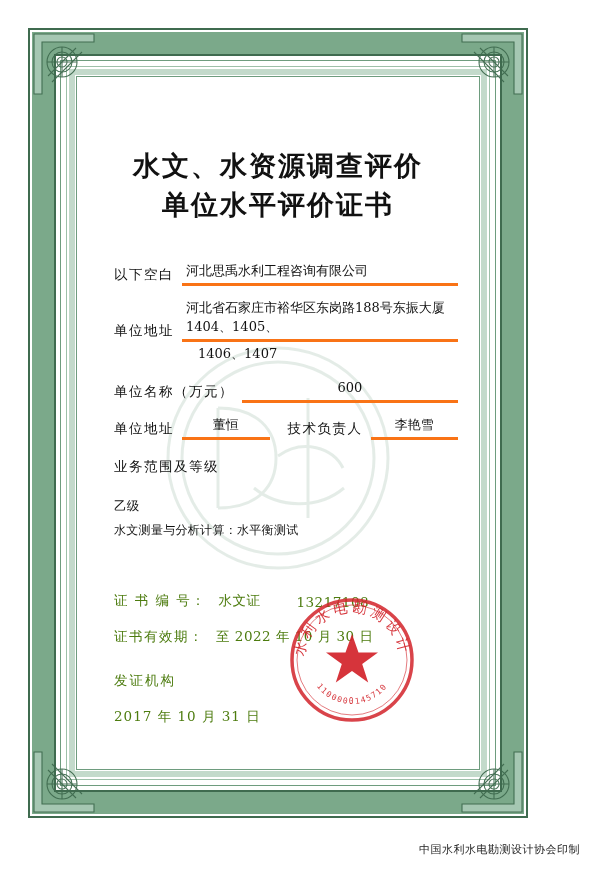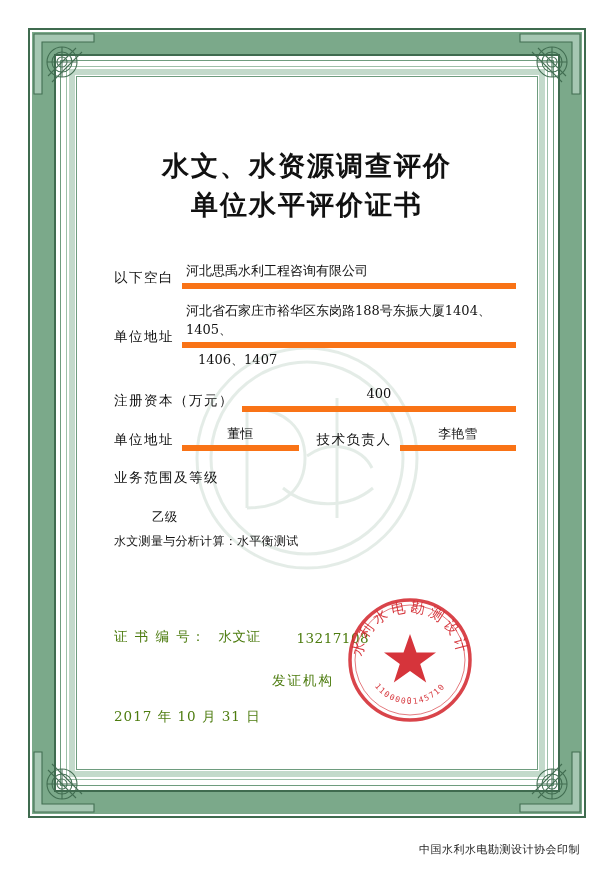--- a/index.html
+++ b/index.html
@@ -13,21 +13,21 @@
     font-family: "Liberation Sans", sans-serif;
     position: relative;
     overflow: hidden;
   }
 
   
   #certificate {
     position: absolute;
     left: 28px;
     top: 28px;
-    width: 558px;
+    width: 500px;
     height: 790px;
     background: #ffffff;
     box-sizing: border-box;
   }
 
   .border-layer {
     position: absolute;
     box-sizing: border-box;
   }
 
@@ -131,21 +131,21 @@
   }
   .label {
     font-size: 13.5px;
     white-space: nowrap;
     letter-spacing: 1.5px;
     color: #111;
     padding-bottom: 2px;
   }
   .value-line {
     flex: 1;
-    border-bottom: 6px solid #f97316;
+    border-bottom: 3px solid #f97316;
     margin-left: 8px;
     padding: 0 4px 2px 4px;
     font-size: 13px;
     line-height: 1.45;
     min-height: 18px;
   }
   .value-line.center { text-align: center; }
   .value-line.no-underline { border-bottom: none; }
 
   .row.two-col .label.second {
@@ -174,21 +174,20 @@
   .scope-body {
     margin-top: 16px;
     font-size: 12px;
     line-height: 1.85;
     color: #111;
     letter-spacing: 0.3px;
   }
   .scope-grade {
     font-size: 12.5px;
     margin-bottom: 2px;
-    margin-left: 38px;
   }
 
   
   .bottom-block {
     position: absolute;
     left: 30px;
     right: 14px;
     bottom: 36px;
     font-family: "DejaVu Serif", "Liberation Serif", serif;
     color: #4d7c0f;
@@ -203,21 +202,20 @@
   .bottom-row .val {
     margin-left: 12px;
     letter-spacing: 0.5px;
   }
   .bottom-row .val.wide {
     margin-left: 36px;
   }
 
   .issuer-row {
     margin-top: 24px;
-    text-align: center;
     position: relative;
     padding-right: 24px;
   }
   .issuer-label {
     font-size: 13.5px;
     letter-spacing: 2px;
   }
   .issue-date {
     margin-top: 18px;
     text-align: left;
@@ -334,22 +332,22 @@
         <div class="label">单位地址</div>
         <div class="value-line">河北省石家庄市裕华区东岗路188号东振大厦1404、1405、</div>
       </div>
 
       <div class="addr-second">
         <div class="spacer"></div>
         <div class="value-line no-underline">1406、1407</div>
       </div>
 
       <div class="row">
-        <div class="label">注册资本（万元）</div>
-        <div class="value-line center">400</div>
+        <div class="label">单位名称（万元）</div>
+        <div class="value-line center">600</div>
       </div>
 
       <div class="row two-col">
         <div class="label">单位地址</div>
         <div class="value-line center">董恒</div>
         <div class="label second">技术负责人</div>
         <div class="value-line center">李艳雪</div>
       </div>
 
       <div class="row scope-label-row">
@@ -364,20 +362,24 @@
     </div>
 
     <div class="bottom-block">
 
       <div class="bottom-row">
         <span>证 书 编 号：</span>
         <span class="val">水文证</span>
         <span class="val wide">13217108</span>
       </div>
 
+      <div class="bottom-row">
+        <span>证书有效期：</span>
+        <span class="val">至 2022 年 10 月 30 日</span>
+      </div>
 
       <div class="issuer-row">
         <span class="issuer-label">发证机构</span>
       </div>
 
       <div class="issue-date">2017 年 10 月 31 日</div>
     </div>
 
     <svg id="seal" viewBox="0 0 132 132">
       <defs>

